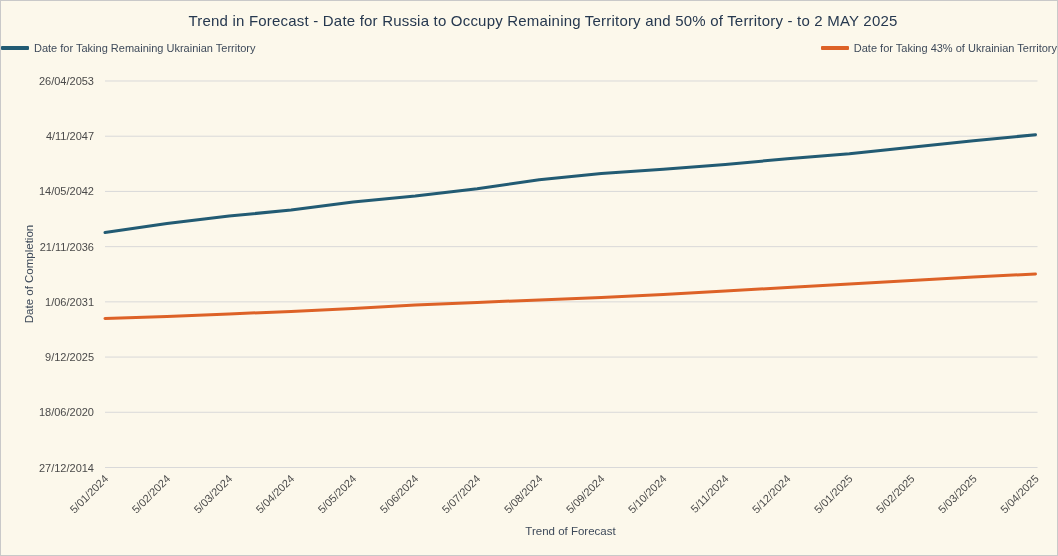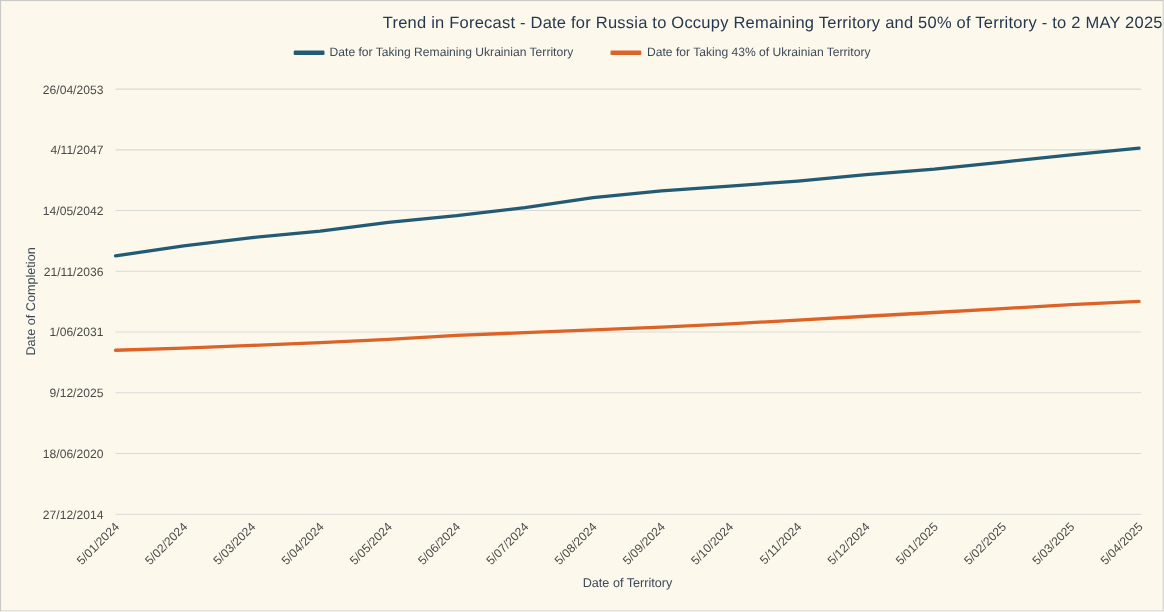--- a/index.html
+++ b/index.html
@@ -7,29 +7,29 @@
     position:relative;
     width:1058px;height:556px;
     background:#FCF8EB;
     border:1px solid #C9C9C9;
     box-sizing:border-box;
     font-family:"Liberation Sans", sans-serif;
     overflow:hidden;
   }
   .chart-title{
     position:absolute;top:11px;left:0;right:0;
-    text-align:right;
+    text-align:center;
     font-size:15px;
     color:#26384F;
     letter-spacing:.2px;
     padding-left:28px;
   }
   .legend{
     position:absolute;top:41px;left:0;right:0;
-    display:flex;justify-content:center;align-items:center;gap:34px;
+    display:flex;justify-content:space-between;align-items:center;gap:34px;
   }
   .legend-item{display:flex;align-items:center;gap:5px;font-size:11px;color:#3E4A5A;}
   .swatch{display:inline-block;width:28px;height:4px;border-radius:1px;}
   .y-title{
     position:absolute;left:28px;top:273px;
     transform:translate(-50%,-50%) rotate(-90deg);
     white-space:nowrap;
     font-size:11.5px;color:#3E4A5A;
   }
   .x-title{
@@ -52,21 +52,21 @@
       <span class="swatch" style="background: rgb(34, 91, 115);"></span>
       <span>Date for Taking Remaining Ukrainian Territory</span>
     </div>
     <div class="legend-item">
       <span class="swatch" style="background: rgb(221, 98, 39);"></span>
       <span>Date for Taking 43% of Ukrainian Territory</span>
     </div>
   </div>
 
   <div class="y-title">Date of Completion</div>
-  <div class="x-title">Date of Territory</div>
+  <div class="x-title">Trend of Forecast</div>
 
   <svg class="plot" width="1058" height="556">
     <g id="grid">
         <line x1="104" x2="1036.5" y1="80" y2="80" stroke="#D9D9D9" stroke-width="1"></line>
         <line x1="104" x2="1036.5" y1="135.21428571428572" y2="135.21428571428572" stroke="#D9D9D9" stroke-width="1"></line>
         <line x1="104" x2="1036.5" y1="190.42857142857144" y2="190.42857142857144" stroke="#D9D9D9" stroke-width="1"></line>
         <line x1="104" x2="1036.5" y1="245.64285714285714" y2="245.64285714285714" stroke="#D9D9D9" stroke-width="1"></line>
         <line x1="104" x2="1036.5" y1="300.8571428571429" y2="300.8571428571429" stroke="#D9D9D9" stroke-width="1"></line>
         <line x1="104" x2="1036.5" y1="356.07142857142856" y2="356.07142857142856" stroke="#D9D9D9" stroke-width="1"></line>
         <line x1="104" x2="1036.5" y1="411.2857142857143" y2="411.2857142857143" stroke="#D9D9D9" stroke-width="1"></line>

